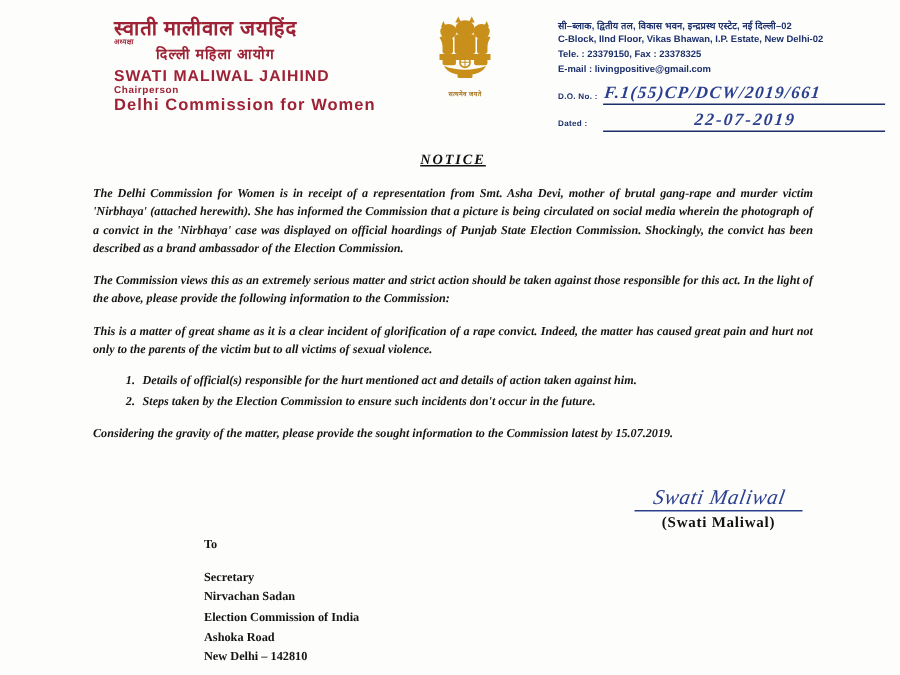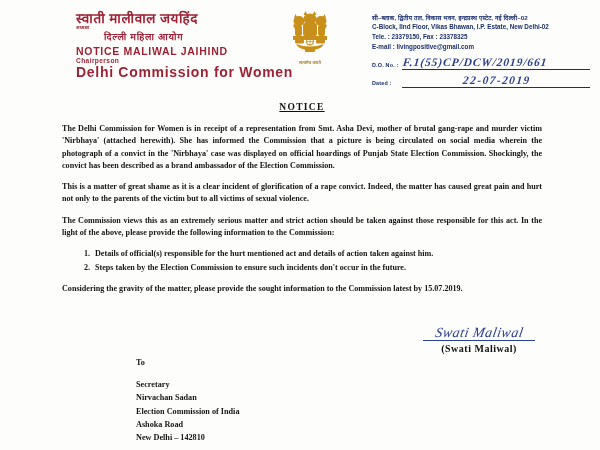--- a/index.html
+++ b/index.html
@@ -80,21 +80,21 @@
     font-family: "Liberation Sans", sans-serif;
     font-size: 6.6px;
     font-weight: 700;
     color: #9d2235;
     letter-spacing: 0.4px;
     line-height: 1.1;
     white-space: nowrap;
   }
   .lh-eng-org {
     font-family: "Liberation Sans", sans-serif;
-    font-size: 14px;
+    font-size: 11px;
     font-weight: 700;
     color: #9d2235;
     letter-spacing: 0.7px;
     line-height: 1.15;
     white-space: nowrap;
   }
 
   
   .emblem {
     position: absolute;
@@ -176,20 +176,21 @@
   }
   .ref-value.centered {
     text-align: center;
     letter-spacing: 1.4px;
   }
 
   
   .doc-body {
     padding: 0 58px 0 62px;
     box-sizing: border-box;
+    font-style: italic;
   }
 
   .notice-title {
     text-align: center;
     font-size: 9.5px;
     font-weight: 700;
     letter-spacing: 1.3px;
     text-decoration: underline;
     margin: 10px 0 11px 0;
     color: #111;
@@ -275,21 +276,21 @@
 <body>
 
 <div class="page">
 
   <div class="letterhead">
 
     <div class="lh-left">
       <div class="lh-hindi-name">स्वाती मालीवाल जयहिंद</div>
       <div class="lh-hindi-sub-tiny">अध्यक्षा</div>
       <div class="lh-hindi-org">दिल्ली महिला आयोग</div>
-      <div class="lh-eng-name">NOTICE MALIWAL JAIHIND</div>
+      <div class="lh-eng-name">SWATI MALIWAL JAIHIND</div>
       <div class="lh-eng-title">Chairperson</div>
       <div class="lh-eng-org">Delhi Commission for Women</div>
     </div>
 
     <div class="emblem">
       <svg width="42" height="50" viewBox="0 0 42 50" aria-hidden="true">
         <g fill="#c8901b">
 
           <ellipse cx="21" cy="9" rx="6.5" ry="5.5"></ellipse>
           <ellipse cx="10" cy="11" rx="5.5" ry="5"></ellipse>
@@ -340,22 +341,22 @@
       </div>
     </div>
 
   </div>
 
   <div class="doc-body">
 
     <div class="notice-title">NOTICE</div>
 
     <p class="para">The Delhi Commission for Women is in receipt of a representation from Smt. Asha Devi, mother of brutal gang-rape and murder victim 'Nirbhaya' (attached herewith). She has informed the Commission that a picture is being circulated on social media wherein the photograph of a convict in the 'Nirbhaya' case was displayed on official hoardings of Punjab State Election Commission. Shockingly, the convict has been described as a brand ambassador of the Election Commission.</p>
+    <p class="para">The Commission views this as an extremely serious matter and strict action should be taken against those responsible for this act. In the light of the above, please provide the following information to the Commission:</p>
     <p class="para">This is a matter of great shame as it is a clear incident of glorification of a rape convict. Indeed, the matter has caused great pain and hurt not only to the parents of the victim but to all victims of sexual violence.</p>
-    <p class="para">The Commission views this as an extremely serious matter and strict action should be taken against those responsible for this act. In the light of the above, please provide the following information to the Commission:</p>
 
     <ol class="req-list">
       <li>Details of official(s) responsible for the hurt mentioned act and details of action taken against him.</li>
       <li>Steps taken by the Election Commission to ensure such incidents don't occur in the future.</li>
     </ol>
 
     <p class="para">Considering the gravity of the matter, please provide the sought information to the Commission latest by 15.07.2019.</p>
   </div>
 
   <div class="sig-block">

